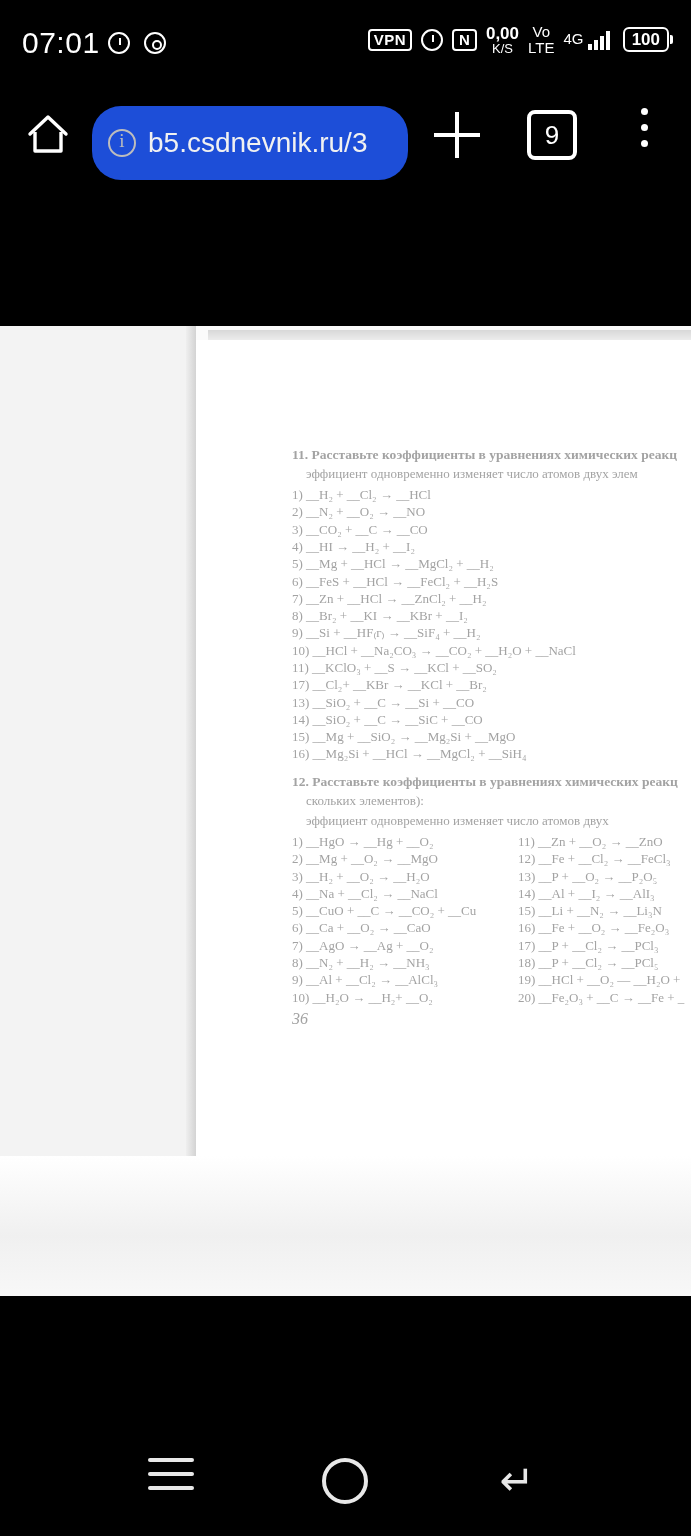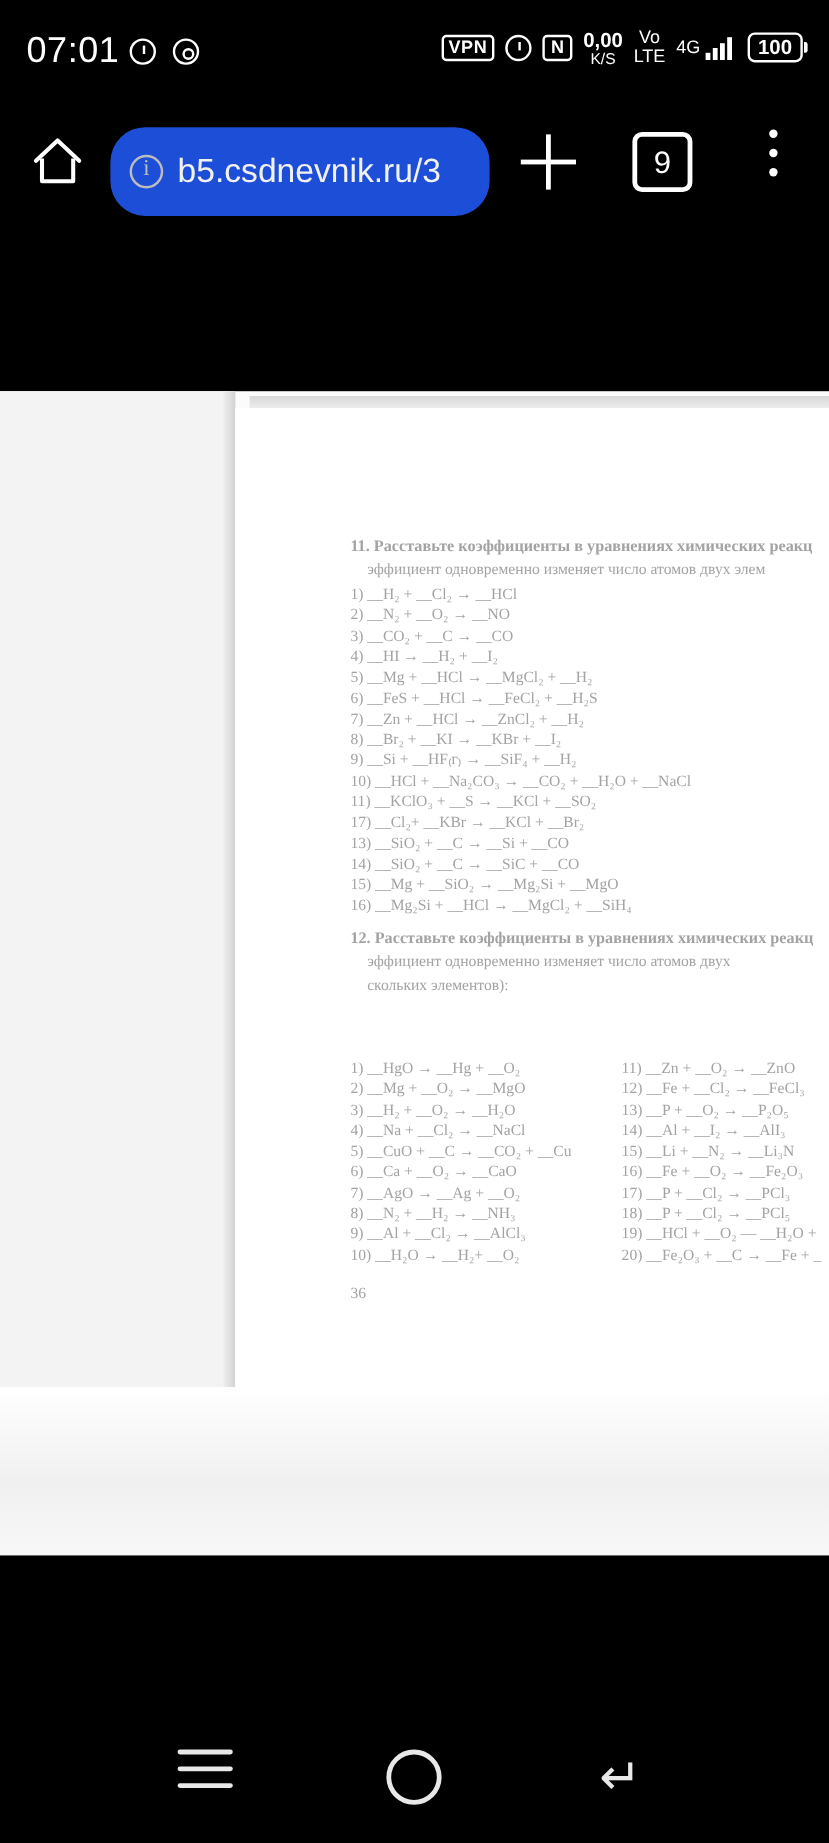--- a/index.html
+++ b/index.html
@@ -58,25 +58,25 @@
   .spine{position:absolute;left:186px;top:142px;width:10px;height:830px;background:linear-gradient(90deg,#efefef,#d3d3d3);}
   .sheet{position:absolute;left:196px;top:156px;width:495px;height:830px;background:#fff;}
   .bottom-fade{position:absolute;left:0;top:972px;width:691px;height:200px;background:linear-gradient(#ffffff,#f0f0f0 40%,#ffffff);}
 
   .doc{position:absolute;left:292px;top:252px;width:400px;color:#a3a3a3;font-family:"Liberation Serif",serif;}
   .sec-title{font-size:13.5px;font-weight:bold;margin:0 0 2px 0;line-height:1.25;}
   .sec-sub{font-size:13px;line-height:1.25;margin:0 0 4px 14px;}
   .eqlist{list-style:none;margin:0;padding:0;font-size:13px;line-height:1.33;}
   .eqlist li{white-space:nowrap;}
   .two-col{display:flex;gap:30px;}
-  .two-col .eqlist{flex:none;margin-top:48px;}
+  .two-col .eqlist{flex:none;}
   .col-a{width:196px;}
   .col-b{width:210px;}
   .blk{margin-top:11px;}
-  .pagenum{font-size:13px;margin-top:16px;}
+  .pagenum{font-size:16px;margin-top:4px;font-style:italic;}
 
   
   .navbar{position:absolute;bottom:0;left:0;width:691px;height:112px;background:#000;}
   .nav-ic{position:absolute;top:34px;width:46px;height:46px;}
   .nav-menu{left:148px;}
   .nav-menu i{display:block;height:4px;background:#e8e8e8;margin-bottom:10px;border-radius:2px;}
   .nav-home{left:322px;width:46px;height:46px;border:4px solid #e8e8e8;border-radius:50%;box-sizing:border-box;}
   .nav-back{left:494px;color:#e8e8e8;font-size:42px;line-height:46px;text-align:center;font-family:"DejaVu Sans",sans-serif;}
 </style>
 </head>
@@ -161,22 +161,22 @@
           <li>17) __Cl₂+ __KBr → __KCl + __Br₂</li>
           <li>13) __SiO₂ + __C → __Si + __CO</li>
           <li>14) __SiO₂ + __C → __SiC + __CO</li>
           <li>15) __Mg + __SiO₂ → __Mg₂Si + __MgO</li>
           <li>16) __Mg₂Si + __HCl → __MgCl₂ + __SiH₄</li>
         </ul>
       </div>
 
       <div class="blk">
         <p class="sec-title">12. Расставьте коэффициенты в уравнениях химических реакц</p>
+        <p class="sec-sub">скольких элементов):</p>
         <p class="sec-sub">эффициент одновременно изменяет число атомов двух</p>
-        <p class="sec-sub">скольких элементов):</p>
         <div class="two-col">
           <ul class="eqlist col-a">
             <li>1) __HgO → __Hg + __O₂</li>
             <li>2) __Mg + __O₂ → __MgO</li>
             <li>3) __H₂ + __O₂ → __H₂O</li>
             <li>4) __Na + __Cl₂ → __NaCl</li>
             <li>5) __CuO + __C → __CO₂ + __Cu</li>
             <li>6) __Ca + __O₂ → __CaO</li>
             <li>7) __AgO → __Ag + __O₂</li>
             <li>8) __N₂ + __H₂ → __NH₃</li>

